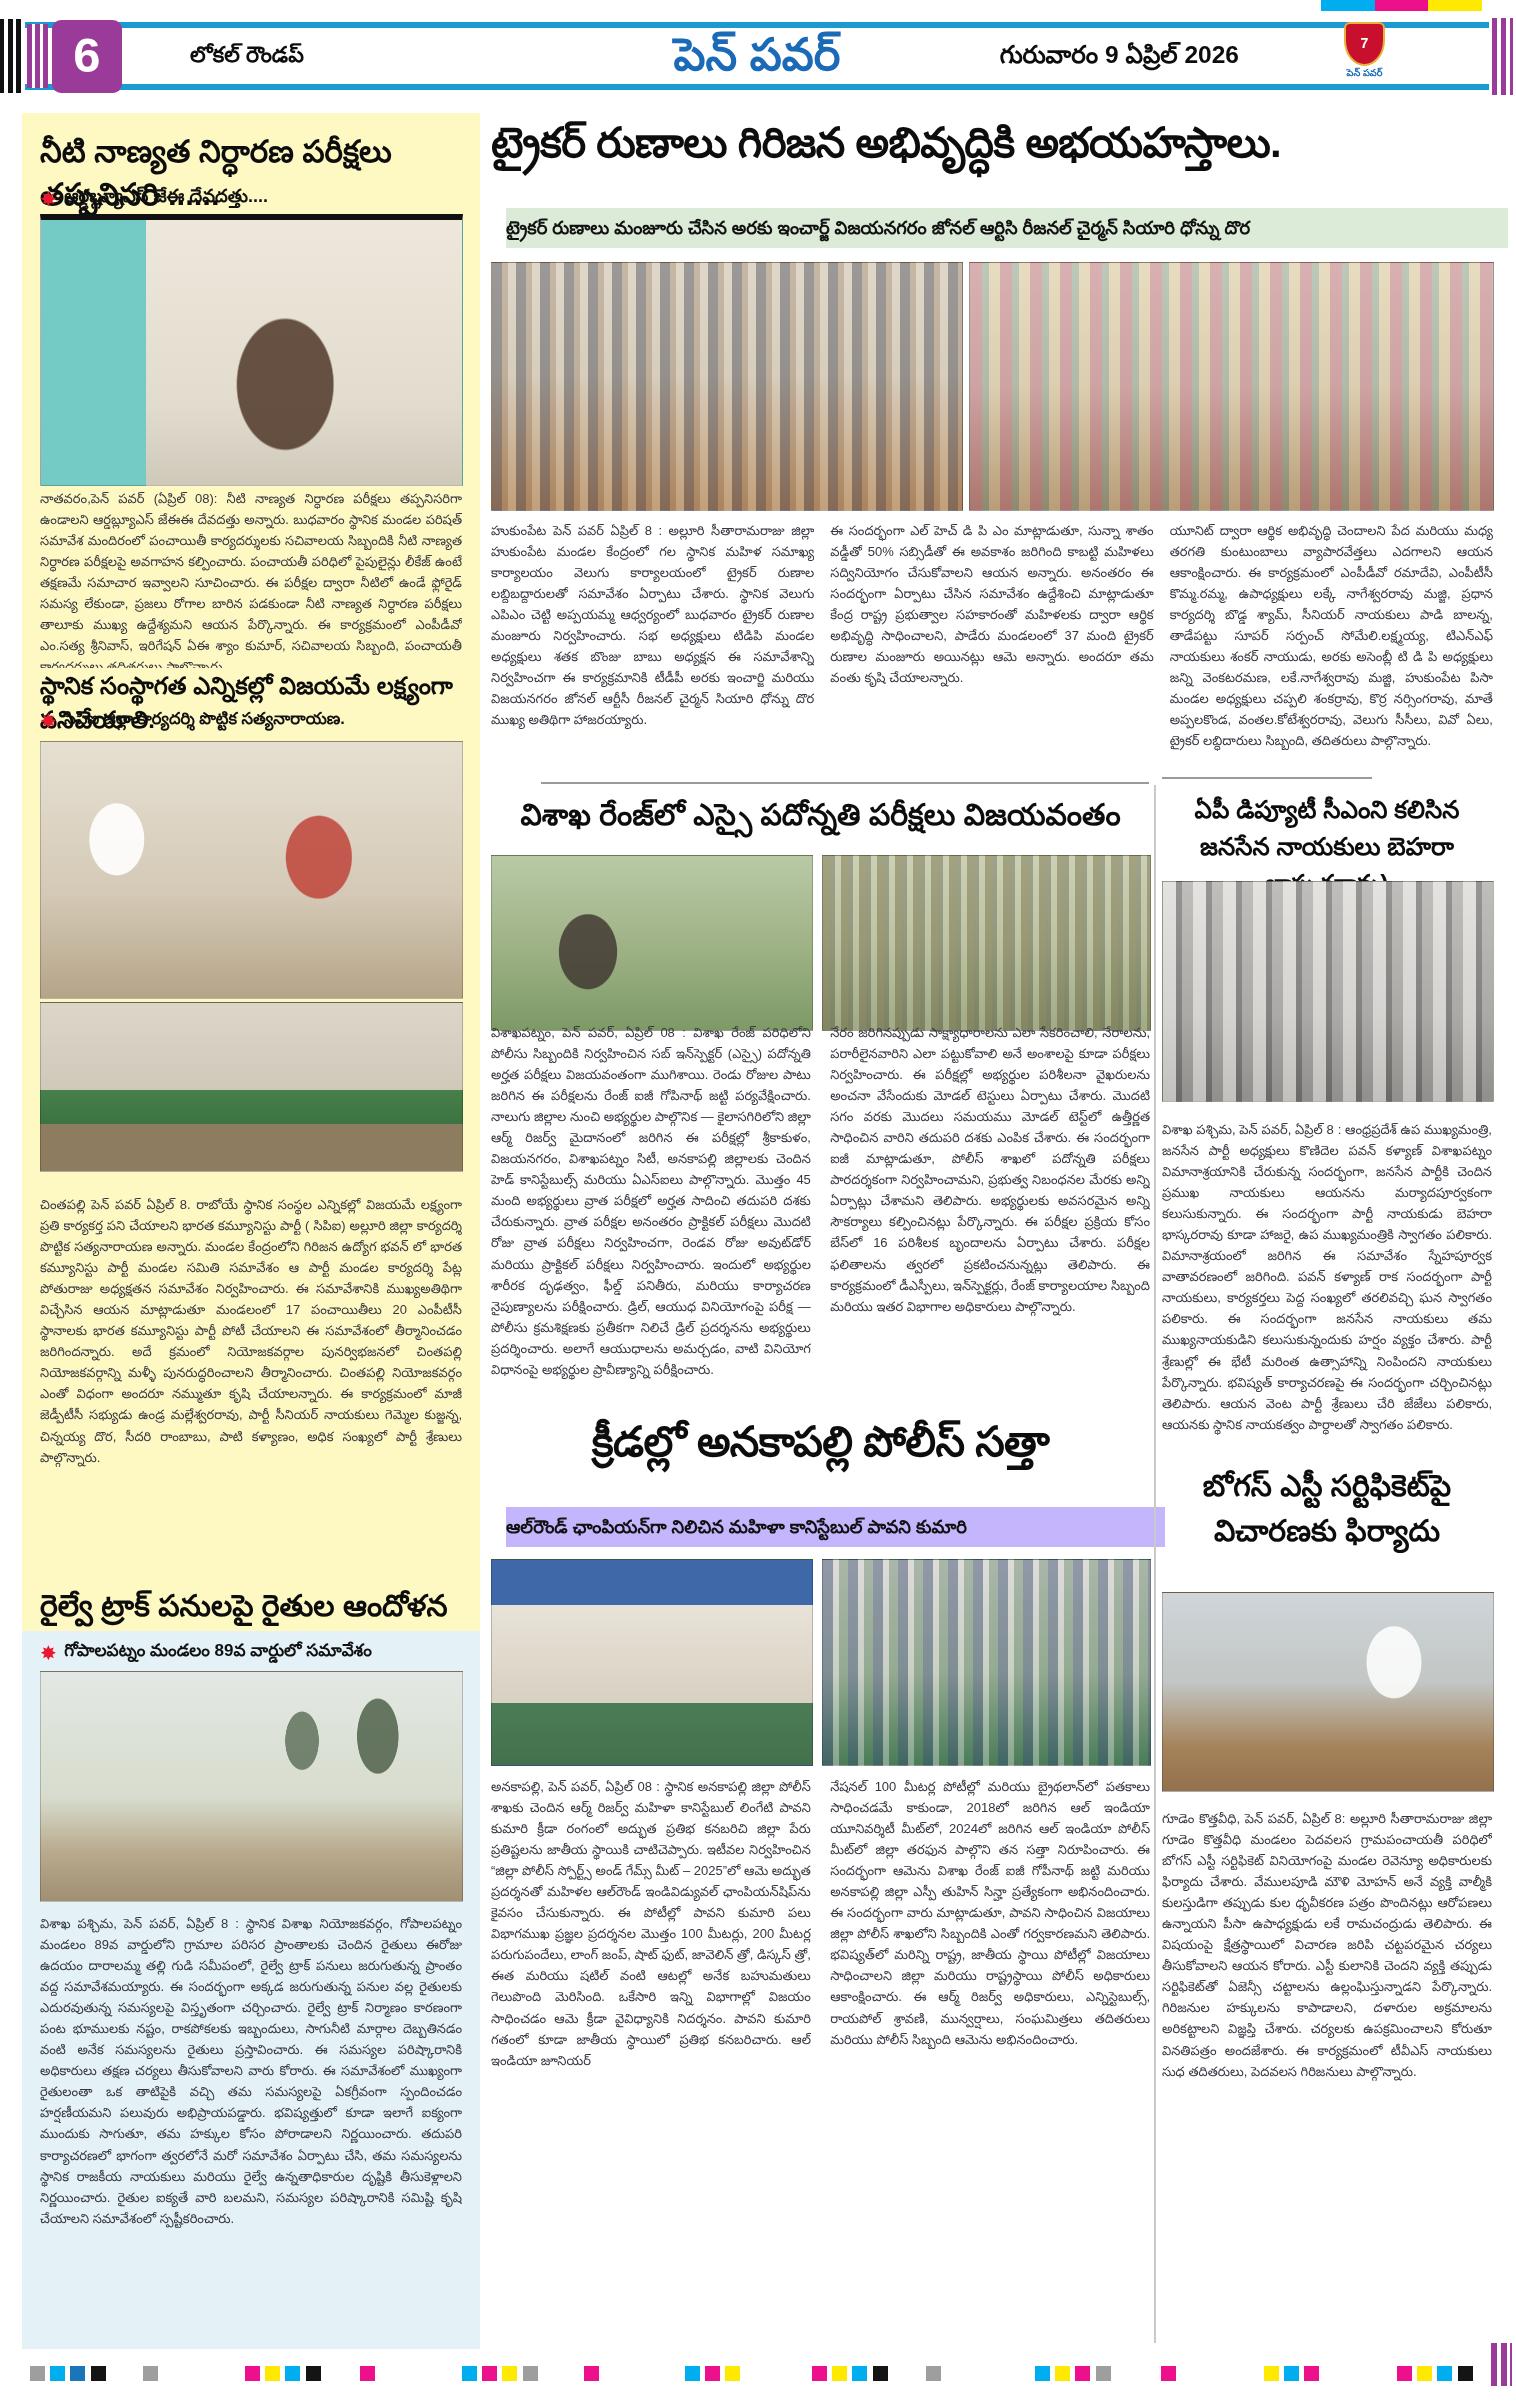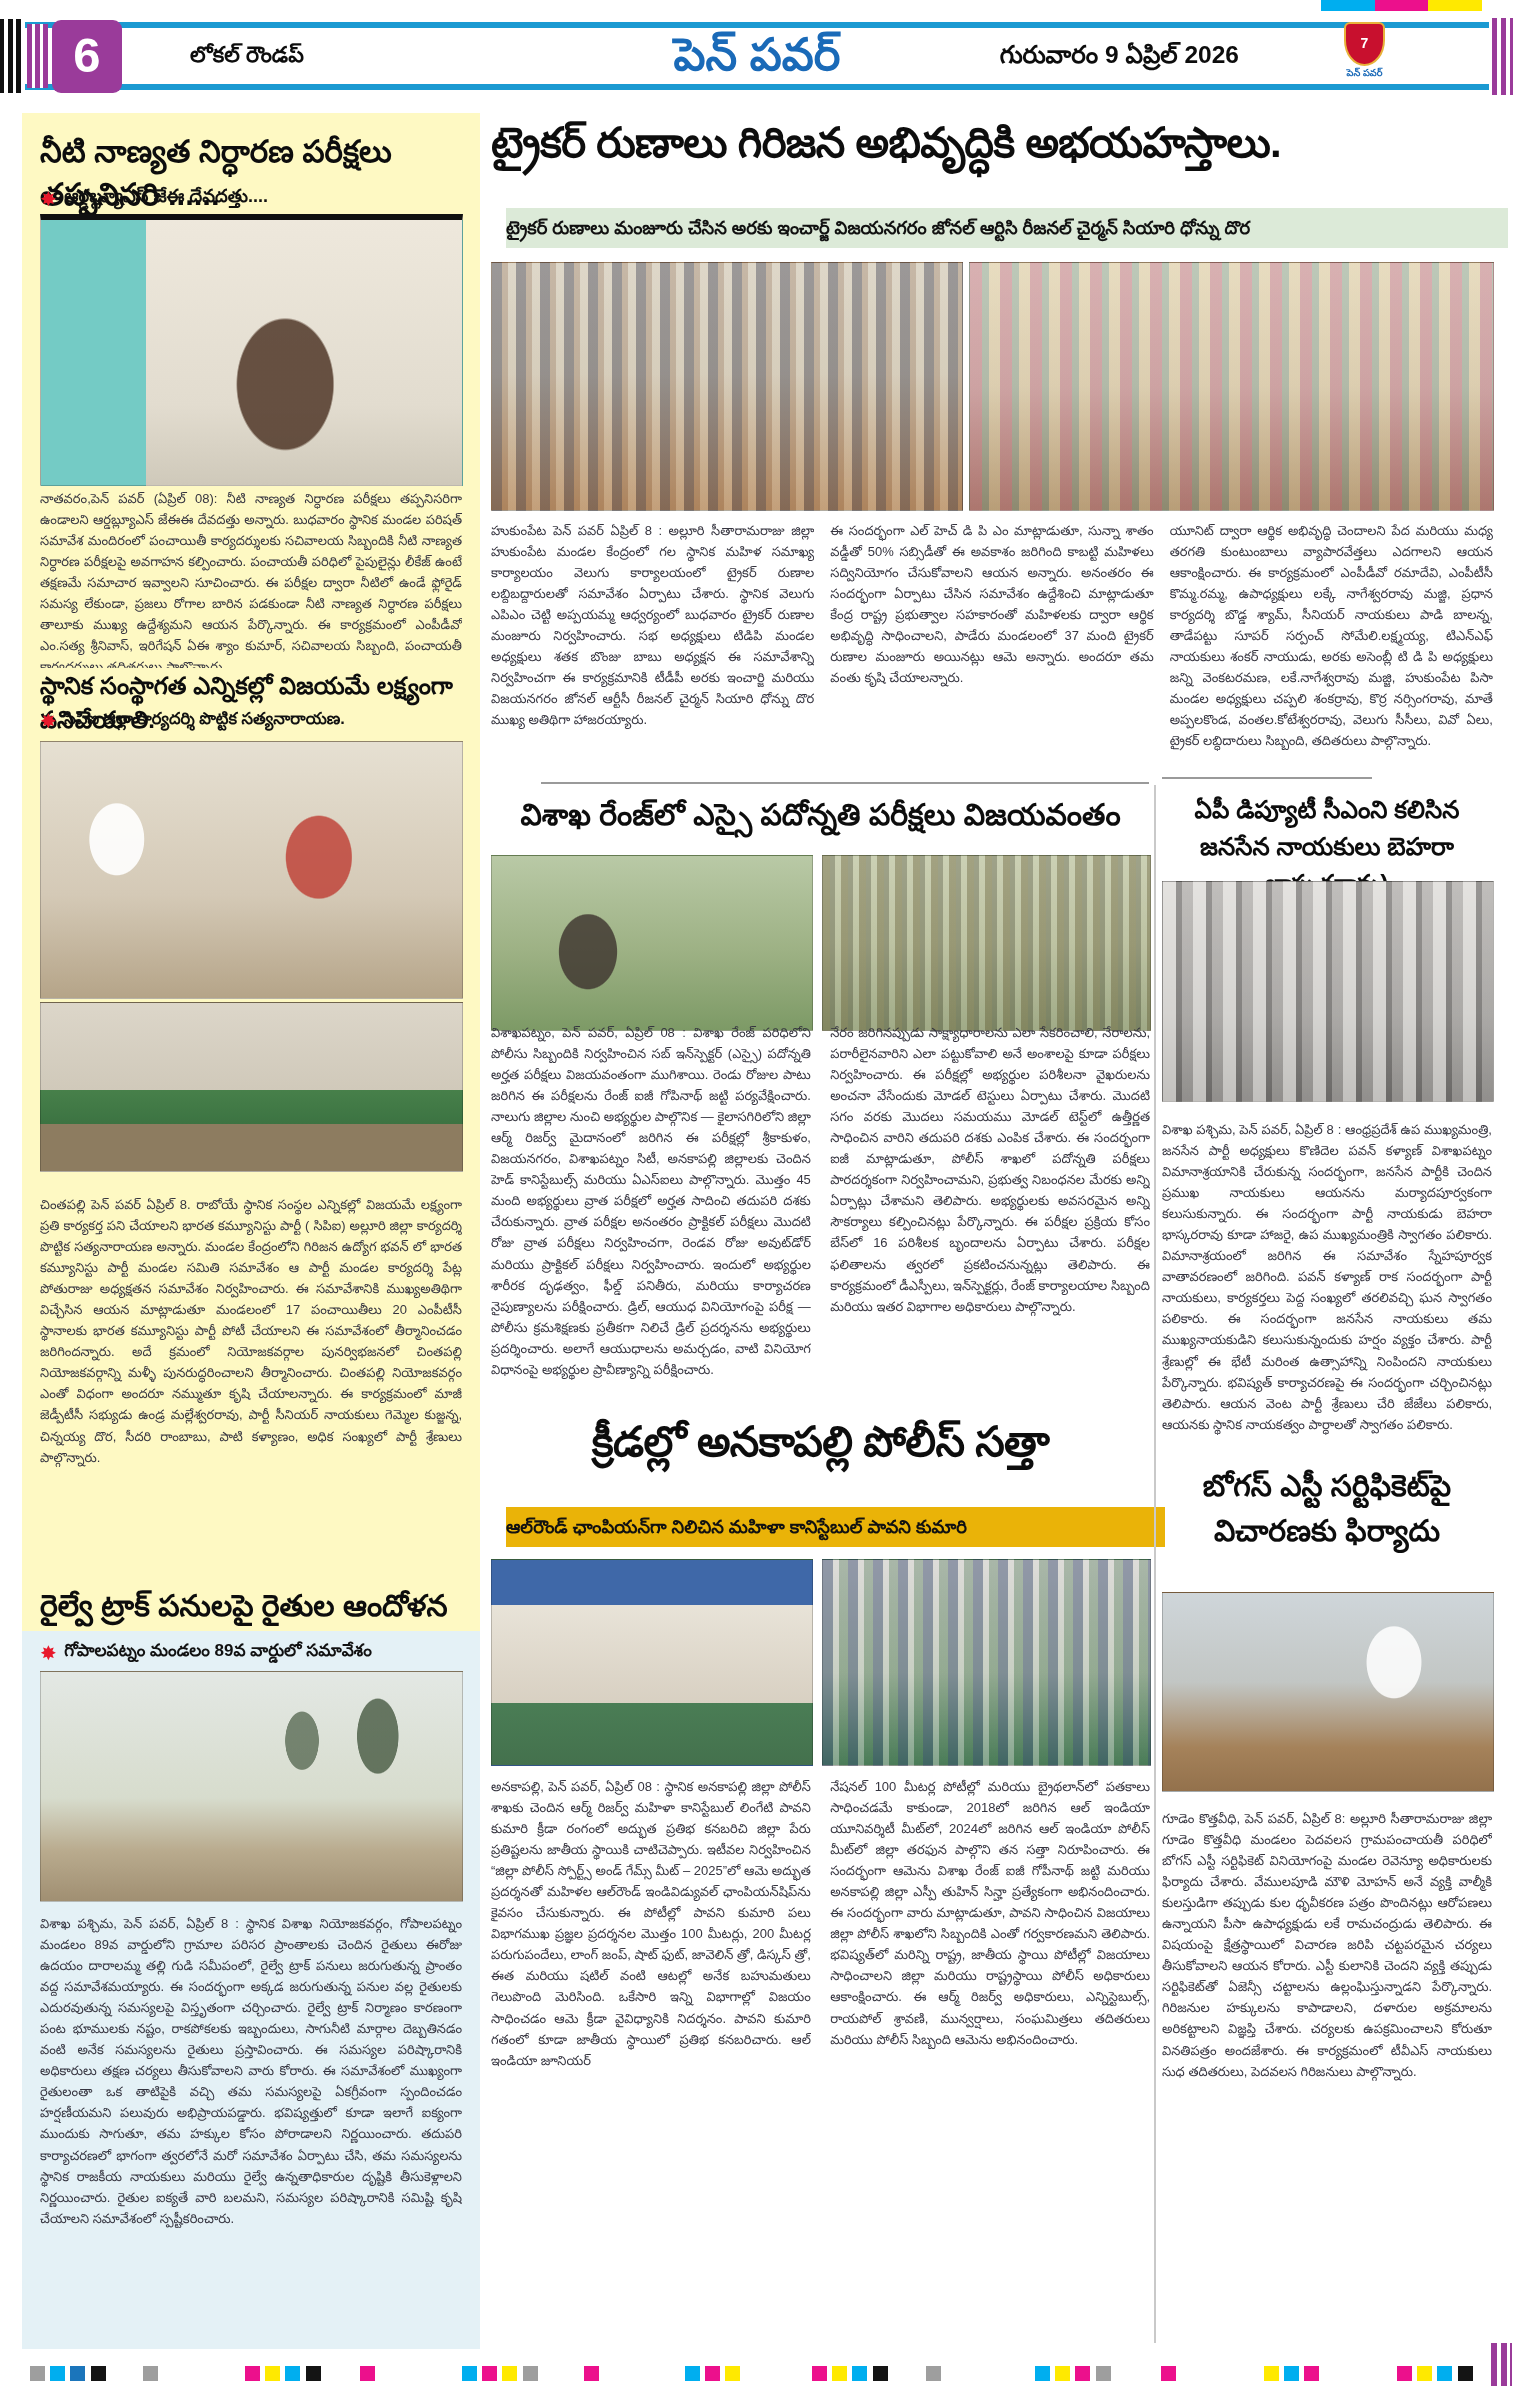--- a/index.html
+++ b/index.html
@@ -137,21 +137,21 @@
 <div class="abs rule" style="left:541px;top:782px;width:608px;height:2.2px;"></div>
 <div class="abs hl" style="left:491px;top:798px;width:659px;font-size:30px;text-align:center;">విశాఖ రేంజ్‌లో ఎస్సై పదోన్నతి పరీక్షలు విజయవంతం</div>
 <div class="photo ph-si1" style="left:491px;top:855px;width:320px;height:174px;"></div>
 <div class="photo ph-si2" style="left:822px;top:855px;width:327px;height:174px;"></div>
 <div class="abs cols" style="left:491px;top:1022px;width:659px;height:379px;gap:19.3px;">
   <div class="body" style="height:379px;">విశాఖపట్నం, పెన్ పవర్, ఏప్రిల్ 08 : విశాఖ రేంజ్ పరిధిలోని పోలీసు సిబ్బందికి నిర్వహించిన సబ్ ఇన్‌స్పెక్టర్ (ఎస్సై) పదోన్నతి అర్హత పరీక్షలు విజయవంతంగా ముగిశాయి. రెండు రోజుల పాటు జరిగిన ఈ పరీక్షలను రేంజ్ ఐజీ గోపినాథ్ జట్టి పర్యవేక్షించారు. నాలుగు జిల్లాల నుంచి అభ్యర్థుల పాల్గొనిక — కైలాసగిరిలోని జిల్లా ఆర్మ్‌ రిజర్వ్ మైదానంలో జరిగిన ఈ పరీక్షల్లో శ్రీకాకుళం, విజయనగరం, విశాఖపట్నం సిటీ, అనకాపల్లి జిల్లాలకు చెందిన హెడ్ కానిస్టేబుల్స్ మరియు ఏఎస్ఐలు పాల్గొన్నారు. మొత్తం 45 మంది అభ్యర్థులు వ్రాత పరీక్షలో అర్హత సాదించి తదుపరి దశకు చేరుకున్నారు. వ్రాత పరీక్షల అనంతరం ప్రాక్టికల్ పరీక్షలు మొదటి రోజు వ్రాత పరీక్షలు నిర్వహించగా, రెండవ రోజు అవుట్‌డోర్ మరియు ప్రాక్టికల్ పరీక్షలు నిర్వహించారు. ఇందులో అభ్యర్థుల శారీరక దృఢత్వం, ఫీల్డ్ పనితీరు, మరియు కార్యాచరణ నైపుణ్యాలను పరీక్షించారు. డ్రిల్, ఆయుధ వినియోగంపై పరీక్ష — పోలీసు క్రమశిక్షణకు ప్రతీకగా నిలిచే డ్రిల్ ప్రదర్శనను అభ్యర్థులు ప్రదర్శించారు. అలాగే ఆయుధాలను అమర్చడం, వాటి వినియోగ విధానంపై అభ్యర్థుల ప్రావీణ్యాన్ని పరీక్షించారు.</div>
   <div class="body" style="height:379px;">నేరం జరిగినప్పుడు సాక్ష్యాధారాలను ఎలా సేకరించాలి, నేరాలను, పరారీలైనవారిని ఎలా పట్టుకోవాలి అనే అంశాలపై కూడా పరీక్షలు నిర్వహించారు. ఈ పరీక్షల్లో అభ్యర్థుల పరిశీలనా వైఖరులను అంచనా వేసేందుకు మోడల్ టెస్టులు ఏర్పాటు చేశారు. మొదటి సగం వరకు మొదలు సమయము మోడల్ టెస్ట్‌లో ఉత్తీర్ణత సాధించిన వారిని తదుపరి దశకు ఎంపిక చేశారు. ఈ సందర్భంగా ఐజీ మాట్లాడుతూ, పోలీస్ శాఖలో పదోన్నతి పరీక్షలు పారదర్శకంగా నిర్వహించామని, ప్రభుత్వ నిబంధనల మేరకు అన్ని ఏర్పాట్లు చేశామని తెలిపారు. అభ్యర్థులకు అవసరమైన అన్ని సౌకర్యాలు కల్పించినట్లు పేర్కొన్నారు. ఈ పరీక్షల ప్రక్రియ కోసం బేస్‌లో 16 పరిశీలక బృందాలను ఏర్పాటు చేశారు. పరీక్షల ఫలితాలను త్వరలో ప్రకటించనున్నట్లు తెలిపారు. ఈ కార్యక్రమంలో డీఎస్పీలు, ఇన్‌స్పెక్టర్లు, రేంజ్ కార్యాలయాల సిబ్బంది మరియు ఇతర విభాగాల అధికారులు పాల్గొన్నారు.</div>
 </div>
 
 <div class="abs hl" style="left:491px;top:1418px;width:659px;font-size:42px;text-align:center;letter-spacing:-0.7px;">క్రీడల్లో అనకాపల్లి పోలీస్ సత్తా</div>
-<div class="abs subbar" style="left:491px;top:1507px;width:659px;height:40px;line-height:40px;background:#eab308;font-size:18px;">ఆల్‌రౌండ్ ఛాంపియన్‌గా నిలిచిన మహిళా కానిస్టేబుల్ పావని కుమారి</div>
+<div class="abs subbar" style="left:491px;top:1507px;width:659px;height:40px;line-height:40px;background:#c4b5fd;font-size:18px;">ఆల్‌రౌండ్ ఛాంపియన్‌గా నిలిచిన మహిళా కానిస్టేబుల్ పావని కుమారి</div>
 <div class="photo ph-sports1" style="left:491px;top:1559px;width:320px;height:205px;"></div>
 <div class="photo ph-sports2" style="left:822px;top:1559px;width:327px;height:205px;"></div>
 <div class="abs cols" style="left:491px;top:1776px;width:659px;height:563px;gap:19.3px;">
   <div class="body" style="height:563px;">అనకాపల్లి, పెన్ పవర్, ఏప్రిల్ 08 : స్థానిక అనకాపల్లి జిల్లా పోలీస్ శాఖకు చెందిన ఆర్మ్‌ రిజర్వ్ మహిళా కానిస్టేబుల్ లింగేటి పావని కుమారి క్రీడా రంగంలో అద్భుత ప్రతిభ కనబరిచి జిల్లా పేరు ప్రతిష్టలను జాతీయ స్థాయికి చాటిచెప్పారు. ఇటీవల నిర్వహించిన “జిల్లా పోలీస్ స్పోర్ట్స్ అండ్ గేమ్స్ మీట్ – 2025”లో ఆమె అద్భుత ప్రదర్శనతో మహిళల ఆల్‌రౌండ్ ఇండివిడ్యువల్ ఛాంపియన్‌షిప్‌ను కైవసం చేసుకున్నారు. ఈ పోటీల్లో పావని కుమారి పలు విభాగముఖ ప్రజ్ఞల ప్రదర్శనల మొత్తం 100 మీటర్లు, 200 మీటర్ల పరుగుపందేలు, లాంగ్ జంప్, షాట్ ఫుట్, జావెలిన్ త్రో, డిస్కస్ త్రో, ఈత మరియు షటిల్ వంటి ఆటల్లో అనేక బహుమతులు గెలుపొంది మెరిసింది. ఒకేసారి ఇన్ని విభాగాల్లో విజయం సాధించడం ఆమె క్రీడా వైవిధ్యానికి నిదర్శనం. పావని కుమారి గతంలో కూడా జాతీయ స్థాయిలో ప్రతిభ కనబరిచారు. ఆల్ ఇండియా జూనియర్</div>
   <div class="body" style="height:563px;">నేషనల్ 100 మీటర్ల పోటీల్లో మరియు బ్రైథలాన్‌లో పతకాలు సాధించడమే కాకుండా, 2018లో జరిగిన ఆల్ ఇండియా యూనివర్శిటీ మీట్‌లో, 2024లో జరిగిన ఆల్ ఇండియా పోలీస్ మీట్‌లో జిల్లా తరఫున పాల్గొని తన సత్తా నిరూపించారు. ఈ సందర్భంగా ఆమెను విశాఖ రేంజ్ ఐజీ గోపీనాథ్ జట్టి మరియు అనకాపల్లి జిల్లా ఎస్పీ తుహిన్ సిన్హా ప్రత్యేకంగా అభినందించారు. ఈ సందర్భంగా వారు మాట్లాడుతూ, పావని సాధించిన విజయాలు జిల్లా పోలీస్ శాఖలోని సిబ్బందికి ఎంతో గర్వకారణమని తెలిపారు. భవిష్యత్‌లో మరిన్ని రాష్ట్ర, జాతీయ స్థాయి పోటీల్లో విజయాలు సాధించాలని జిల్లా మరియు రాష్ట్రస్థాయి పోలీస్ అధికారులు ఆకాంక్షించారు. ఈ ఆర్మ్ రిజర్వ్ అధికారులు, ఎన్నిస్టెబుల్స్, రాయపోల్ శ్రావణి, మున్వర్షాలు, సంఘమిత్రలు తదితరులు మరియు పోలీస్ సిబ్బంది ఆమెను అభినందించారు.</div>
 </div>
 
 <div class="vrule"></div>
 <div class="abs rule" style="left:1162px;top:777px;width:210px;height:2.2px;"></div>
 <div class="abs hl" style="left:1162px;top:792px;width:330px;font-size:24.5px;line-height:1.5;text-align:center;">ఏపీ డిప్యూటీ సీఎంని కలిసిన జనసేన నాయకులు బెహరా భాస్కరరావు)</div>

